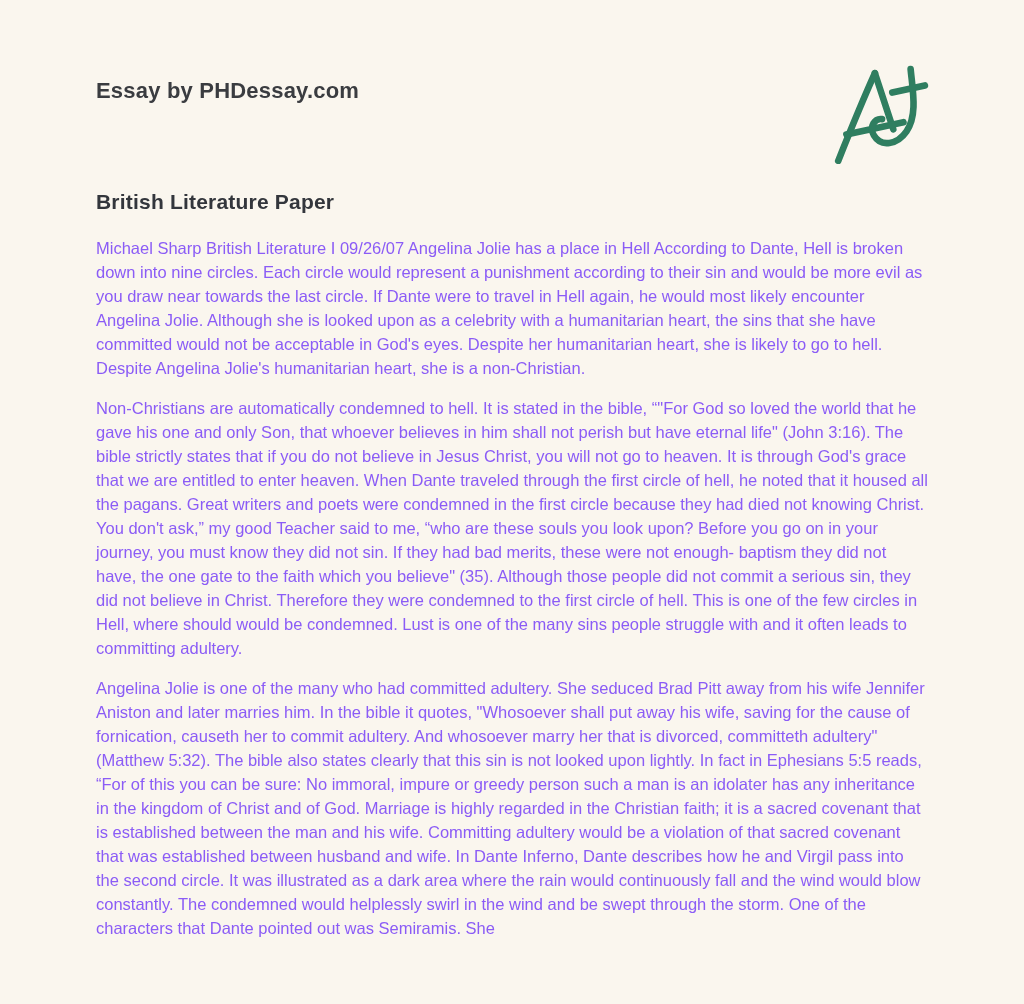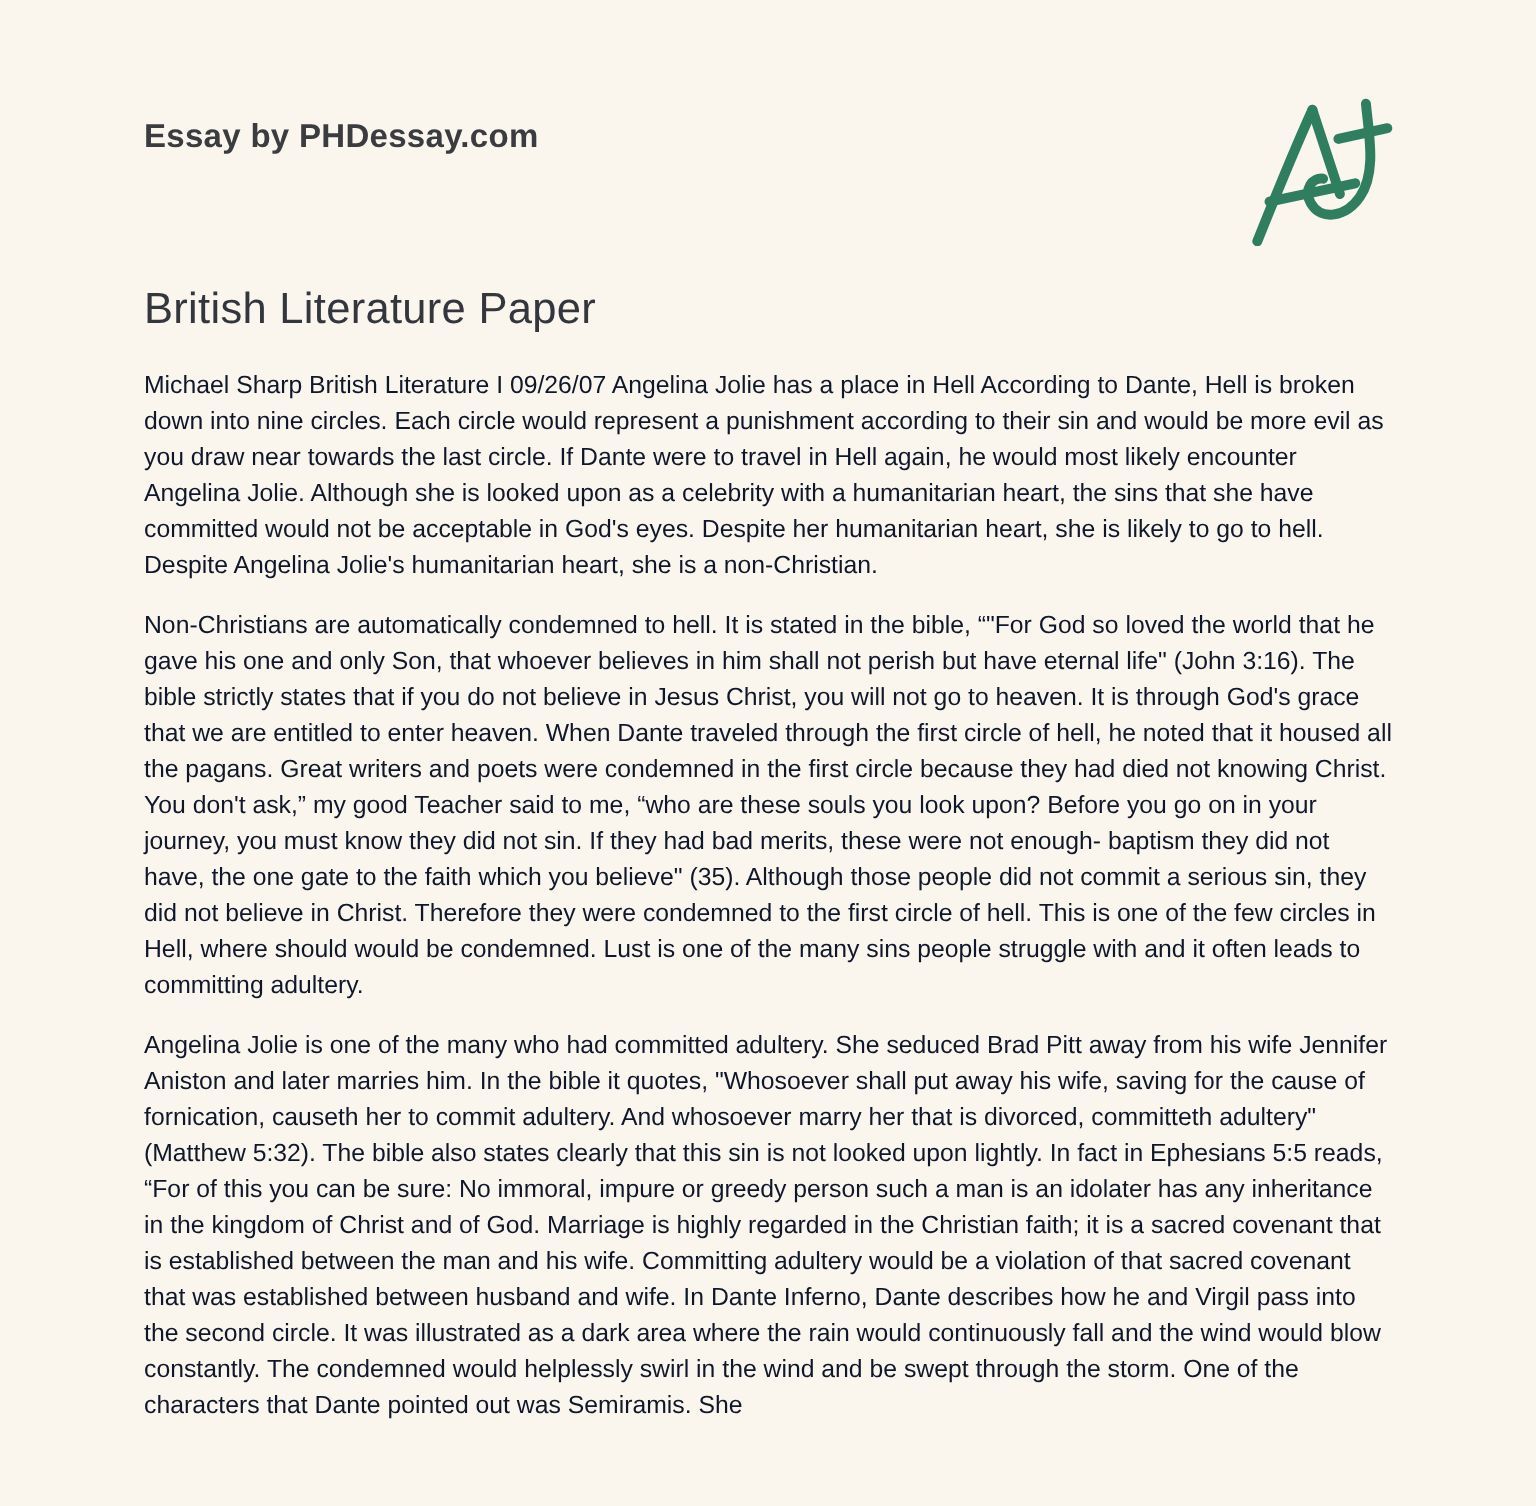--- a/index.html
+++ b/index.html
@@ -38,33 +38,33 @@
     margin-left: 4px;
   }
   .logo {
     position: absolute;
     top: 62px;
     right: 93px;
     width: 104px;
     height: 102px;
   }
   .article-title {
-    font-size: 29px;
-    font-weight: 400;
+    font-size: 21px;
+    font-weight: 700;
     color: #33363C;
     margin: 86px 0 0 0;
     letter-spacing: 0.2px;
   }
   .body-text {
     margin-top: 22px;
   }
   .body-text p {
     font-size: 16.5px;
     line-height: 24px;
-    color: #0f172a;
+    color: #8b5cf6;
     margin: 0 0 16px 0;
   }
 </style>
 </head>
 <body>
 
 <div class="page">
 
   <div class="logo">
     <svg viewBox="0 0 100 100" width="104" height="102" fill="none" stroke="#2F7E60" stroke-width="6.5" stroke-linecap="round" stroke-linejoin="round">

